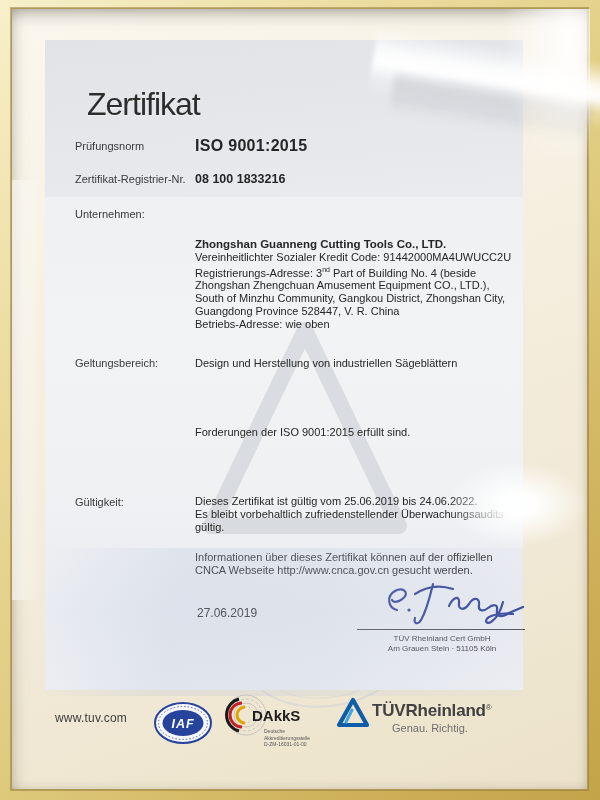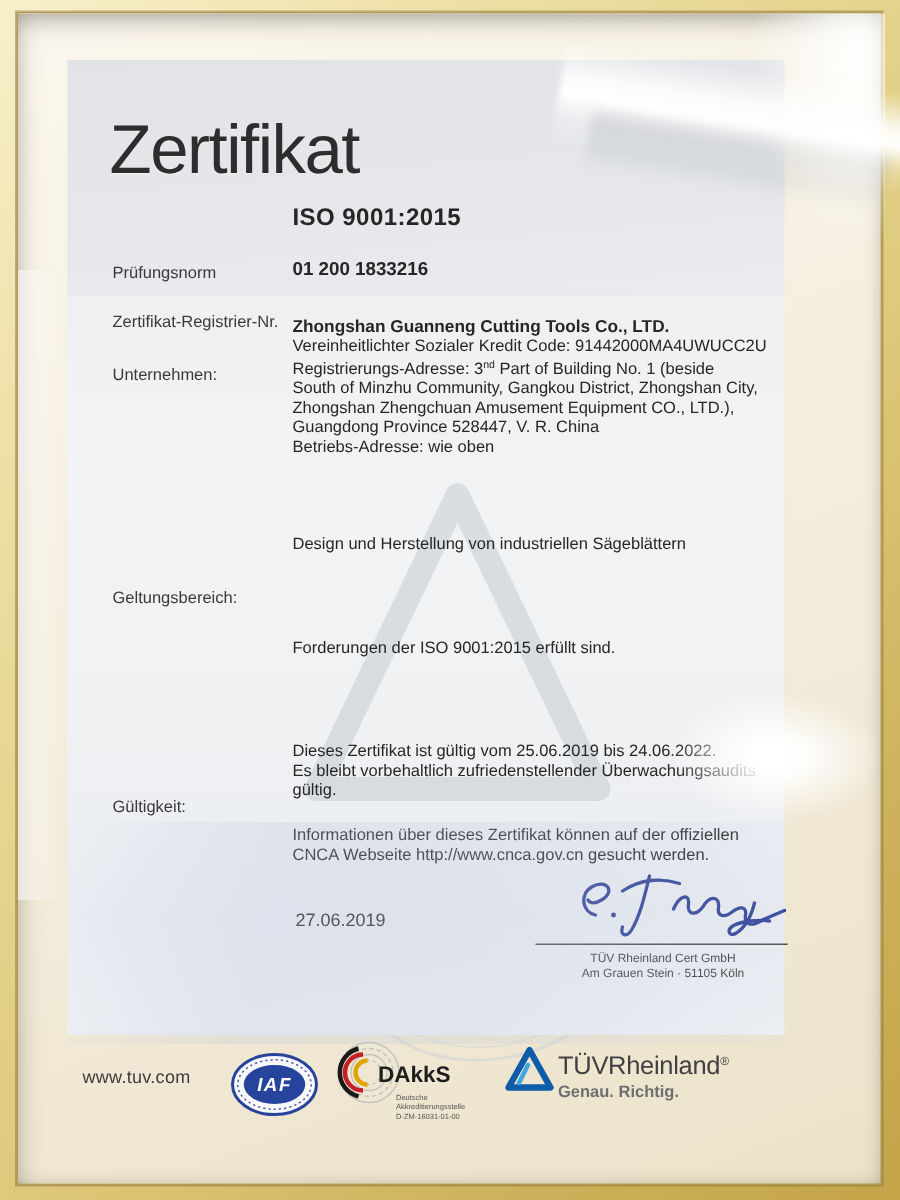--- a/index.html
+++ b/index.html
@@ -28,44 +28,44 @@
   .watermark{position:absolute;left:148px;top:272px;z-index:0;opacity:.55;}
   .seal{
     position:absolute;left:228px;top:576px;width:170px;height:118px;z-index:0;
     border:2px solid rgba(198,205,218,.45);border-radius:50%;transform:rotate(-9deg);
   }
   .seal::before{
     content:"";position:absolute;left:9px;top:7px;right:9px;bottom:7px;
     border:1px solid rgba(198,205,218,.4);border-radius:50%;
   }
   .title{
-    position:absolute;left:26px;top:30px;z-index:3;margin:2px;
-    font-size:46px;font-weight:normal;letter-spacing:-1px;color:#2d2d2d;
+    position:absolute;left:26px;top:30px;z-index:3;margin:16px;
+    font-size:32px;font-weight:normal;letter-spacing:-1px;color:#2d2d2d;
     text-shadow:0 1px 0 rgba(255,255,255,.45);
   }
-  .lbl{position:absolute;z-index:3;font-size:11px;color:#3a3a3a;margin-top:36px;}
+  .lbl{position:absolute;z-index:3;font-size:11px;color:#3a3a3a;}
   .val{position:absolute;left:150px;z-index:3;color:#262626;width:350px;}
   .iso-val{top:97px;font-size:16px;font-weight:bold;letter-spacing:.3px;}
   .reg-val{top:132px;font-size:12.5px;font-weight:bold;}
   .txt11{font-size:11px;line-height:12.9px;}
-  .company{font-size:11.5px;font-weight:bold;line-height:13px;}
+  .company{font-size:11.5px;font-weight:bold;line-height:13px;margin-top:26px;}
   .sup{vertical-align:super;font-size:7px;}
   .date{position:absolute;left:152px;top:566px;z-index:3;font-size:12px;color:#2c2c2c;}
   .sig-svg{position:absolute;left:330px;top:532px;z-index:3;}
   .sig-line{position:absolute;left:312px;top:589px;width:168px;height:1px;background:#4a4a4a;z-index:3;}
   .issuer{position:absolute;left:308px;top:594px;width:178px;z-index:3;text-align:center;
     font-size:8px;line-height:10px;color:#3b3b3b;}
   .footer-www{position:absolute;left:43px;top:702px;font-size:12px;color:#3c3c3c;z-index:3;letter-spacing:.2px;}
   .iaf{position:absolute;left:141px;top:692px;z-index:3;font-style:italic;}
   .dakks{position:absolute;left:200px;top:683px;z-index:3;}
   .tuv-logo{position:absolute;left:323px;top:687px;z-index:3;}
   .tuv-text{position:absolute;left:360px;top:692px;z-index:3;}
-  .tuv-brand{font-size:17px;font-weight:normal;color:#414042;letter-spacing:-0.2px;}
+  .tuv-brand{font-size:17px;font-weight:bold;color:#414042;letter-spacing:-0.2px;}
   .tuv-reg{font-size:8px;vertical-align:super;color:#414042;}
-  .tuv-slogan{font-size:11px;font-weight:bold;color:#6f6f6f;margin-top:1px;}
+  .tuv-slogan{font-size:11px;font-weight:normal;color:#6f6f6f;margin-top:1px;margin-left:20px;}
   .glare{position:absolute;pointer-events:none;z-index:6;}
   .glare-streak{
     left:372px;top:28px;width:235px;height:95px;transform:rotate(9deg);
     background:linear-gradient(180deg,rgba(255,255,255,0) 18%,rgba(255,255,255,.85) 42%,#ffffff 55%,rgba(255,255,255,.25) 72%,rgba(255,255,255,0) 90%);
     filter:blur(2px);
   }
   .glare-smoke{
     left:390px;top:85px;width:200px;height:55px;transform:rotate(9deg);
     background:linear-gradient(180deg,rgba(118,124,136,.33),rgba(118,124,136,0) 80%);
     filter:blur(3px);
@@ -101,29 +101,29 @@
           <path d="M112 18 L206 214 L18 214 Z" fill="none" stroke="#c7ccd3" stroke-width="16" stroke-linejoin="round"></path>
         </svg>
       </div>
 
       <h1 class="title">Zertifikat</h1>
 
       <div class="lbl" style="left:30px;top:100px;">Prüfungsnorm</div>
       <div class="val iso-val">ISO 9001:2015</div>
 
       <div class="lbl" style="left:30px;top:133px;">Zertifikat-Registrier-Nr.</div>
-      <div class="val reg-val">01 200 1833216</div>
+      <div class="val reg-val">08 100 1833216</div>
 
       <div class="lbl" style="left:30px;top:168px;">Unternehmen:</div>
       <div class="val txt11" style="top:172px;">
         <div class="company">Zhongshan Guanneng Cutting Tools Co., LTD.</div>
         <div>Vereinheitlichter Sozialer Kredit Code: 91442000MA4UWUCC2U</div>
-        <div><span>Registrierungs-Adresse: 3</span><span class="sup">nd</span><span> Part of Building No. 1 (beside</span></div>
+        <div><span>Registrierungs-Adresse: 3</span><span class="sup">nd</span><span> Part of Building No. 4 (beside</span></div>
+        <div>Zhongshan Zhengchuan Amusement Equipment CO., LTD.),</div>
         <div>South of Minzhu Community, Gangkou District, Zhongshan City,</div>
-        <div>Zhongshan Zhengchuan Amusement Equipment CO., LTD.),</div>
         <div>Guangdong Province 528447, V. R. China</div>
         <div>Betriebs-Adresse: wie oben</div>
       </div>
 
       <div class="lbl" style="left:30px;top:317px;">Geltungsbereich:</div>
       <div class="val txt11" style="top:317px;">Design und Herstellung von industriellen Sägeblättern</div>
 
       <div class="val txt11" style="top:386px;">
         <div>Forderungen der ISO 9001:2015 erfüllt sind.</div>
       </div>

